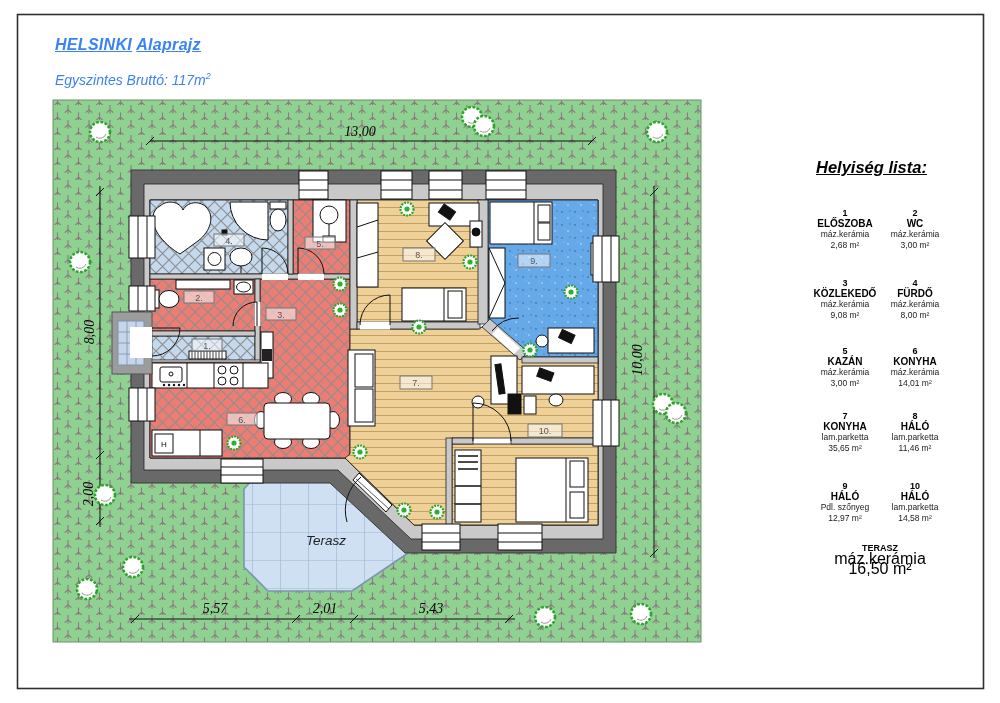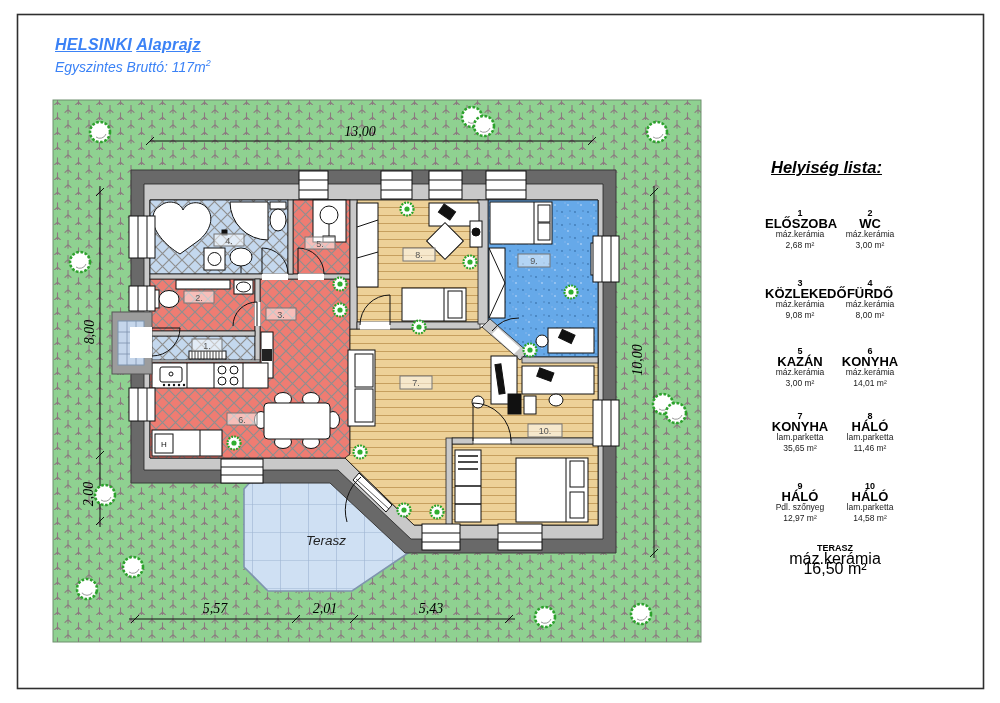--- a/index.html
+++ b/index.html
@@ -2,29 +2,29 @@
 <html><head>
 <meta charset="utf-8">
 <style>
   html,body{margin:0;padding:0;background:#ffffff;}
   .page{position:relative;width:1000px;height:703px;background:#fff;overflow:hidden;
         font-family:"Liberation Sans",sans-serif;}
   .page svg{position:absolute;left:0;top:0;}
   .title-block{position:absolute;left:55px;top:36px;color:#3b82f6;}
   .title-line1{font-size:16px;font-weight:bold;font-style:italic;letter-spacing:.3px;}
   .title-line1 .u{text-decoration:underline;}
-  .title-line2{font-size:14px;font-style:italic;margin-top:4px;}
+  .title-line2{font-size:14px;font-style:italic;margin-top:17px;}
   .title-line2 sup{font-size:9px;}
-  .legend{position:absolute;left:765px;top:158px;width:140px;color:#000;}
+  .legend{position:absolute;left:810px;top:158px;width:140px;color:#000;}
   .legend-title{font-size:16.5px;font-weight:bold;font-style:italic;text-decoration:underline;
                 white-space:nowrap;margin-left:6px;}
   .legend-row{position:absolute;left:0;width:140px;display:flex;}
   .legend-cell{width:70px;text-align:center;line-height:10.5px;}
   .legend-cell .num{font-size:9px;font-weight:bold;}
-  .legend-cell .name{font-size:13px;font-weight:bold;white-space:nowrap;}
+  .legend-cell .name{font-size:10px;font-weight:bold;white-space:nowrap;}
   .legend-cell .mat,.legend-cell .area{font-size:8.5px;color:#1a1a1a;white-space:nowrap;}
   .terrace-cell{width:140px;text-align:center;line-height:10.5px;}
 </style>
 </head>
 <body>
 
 <div class="page">
 
 <svg width="1000" height="703" viewBox="0 0 1000 703">
   <defs>

